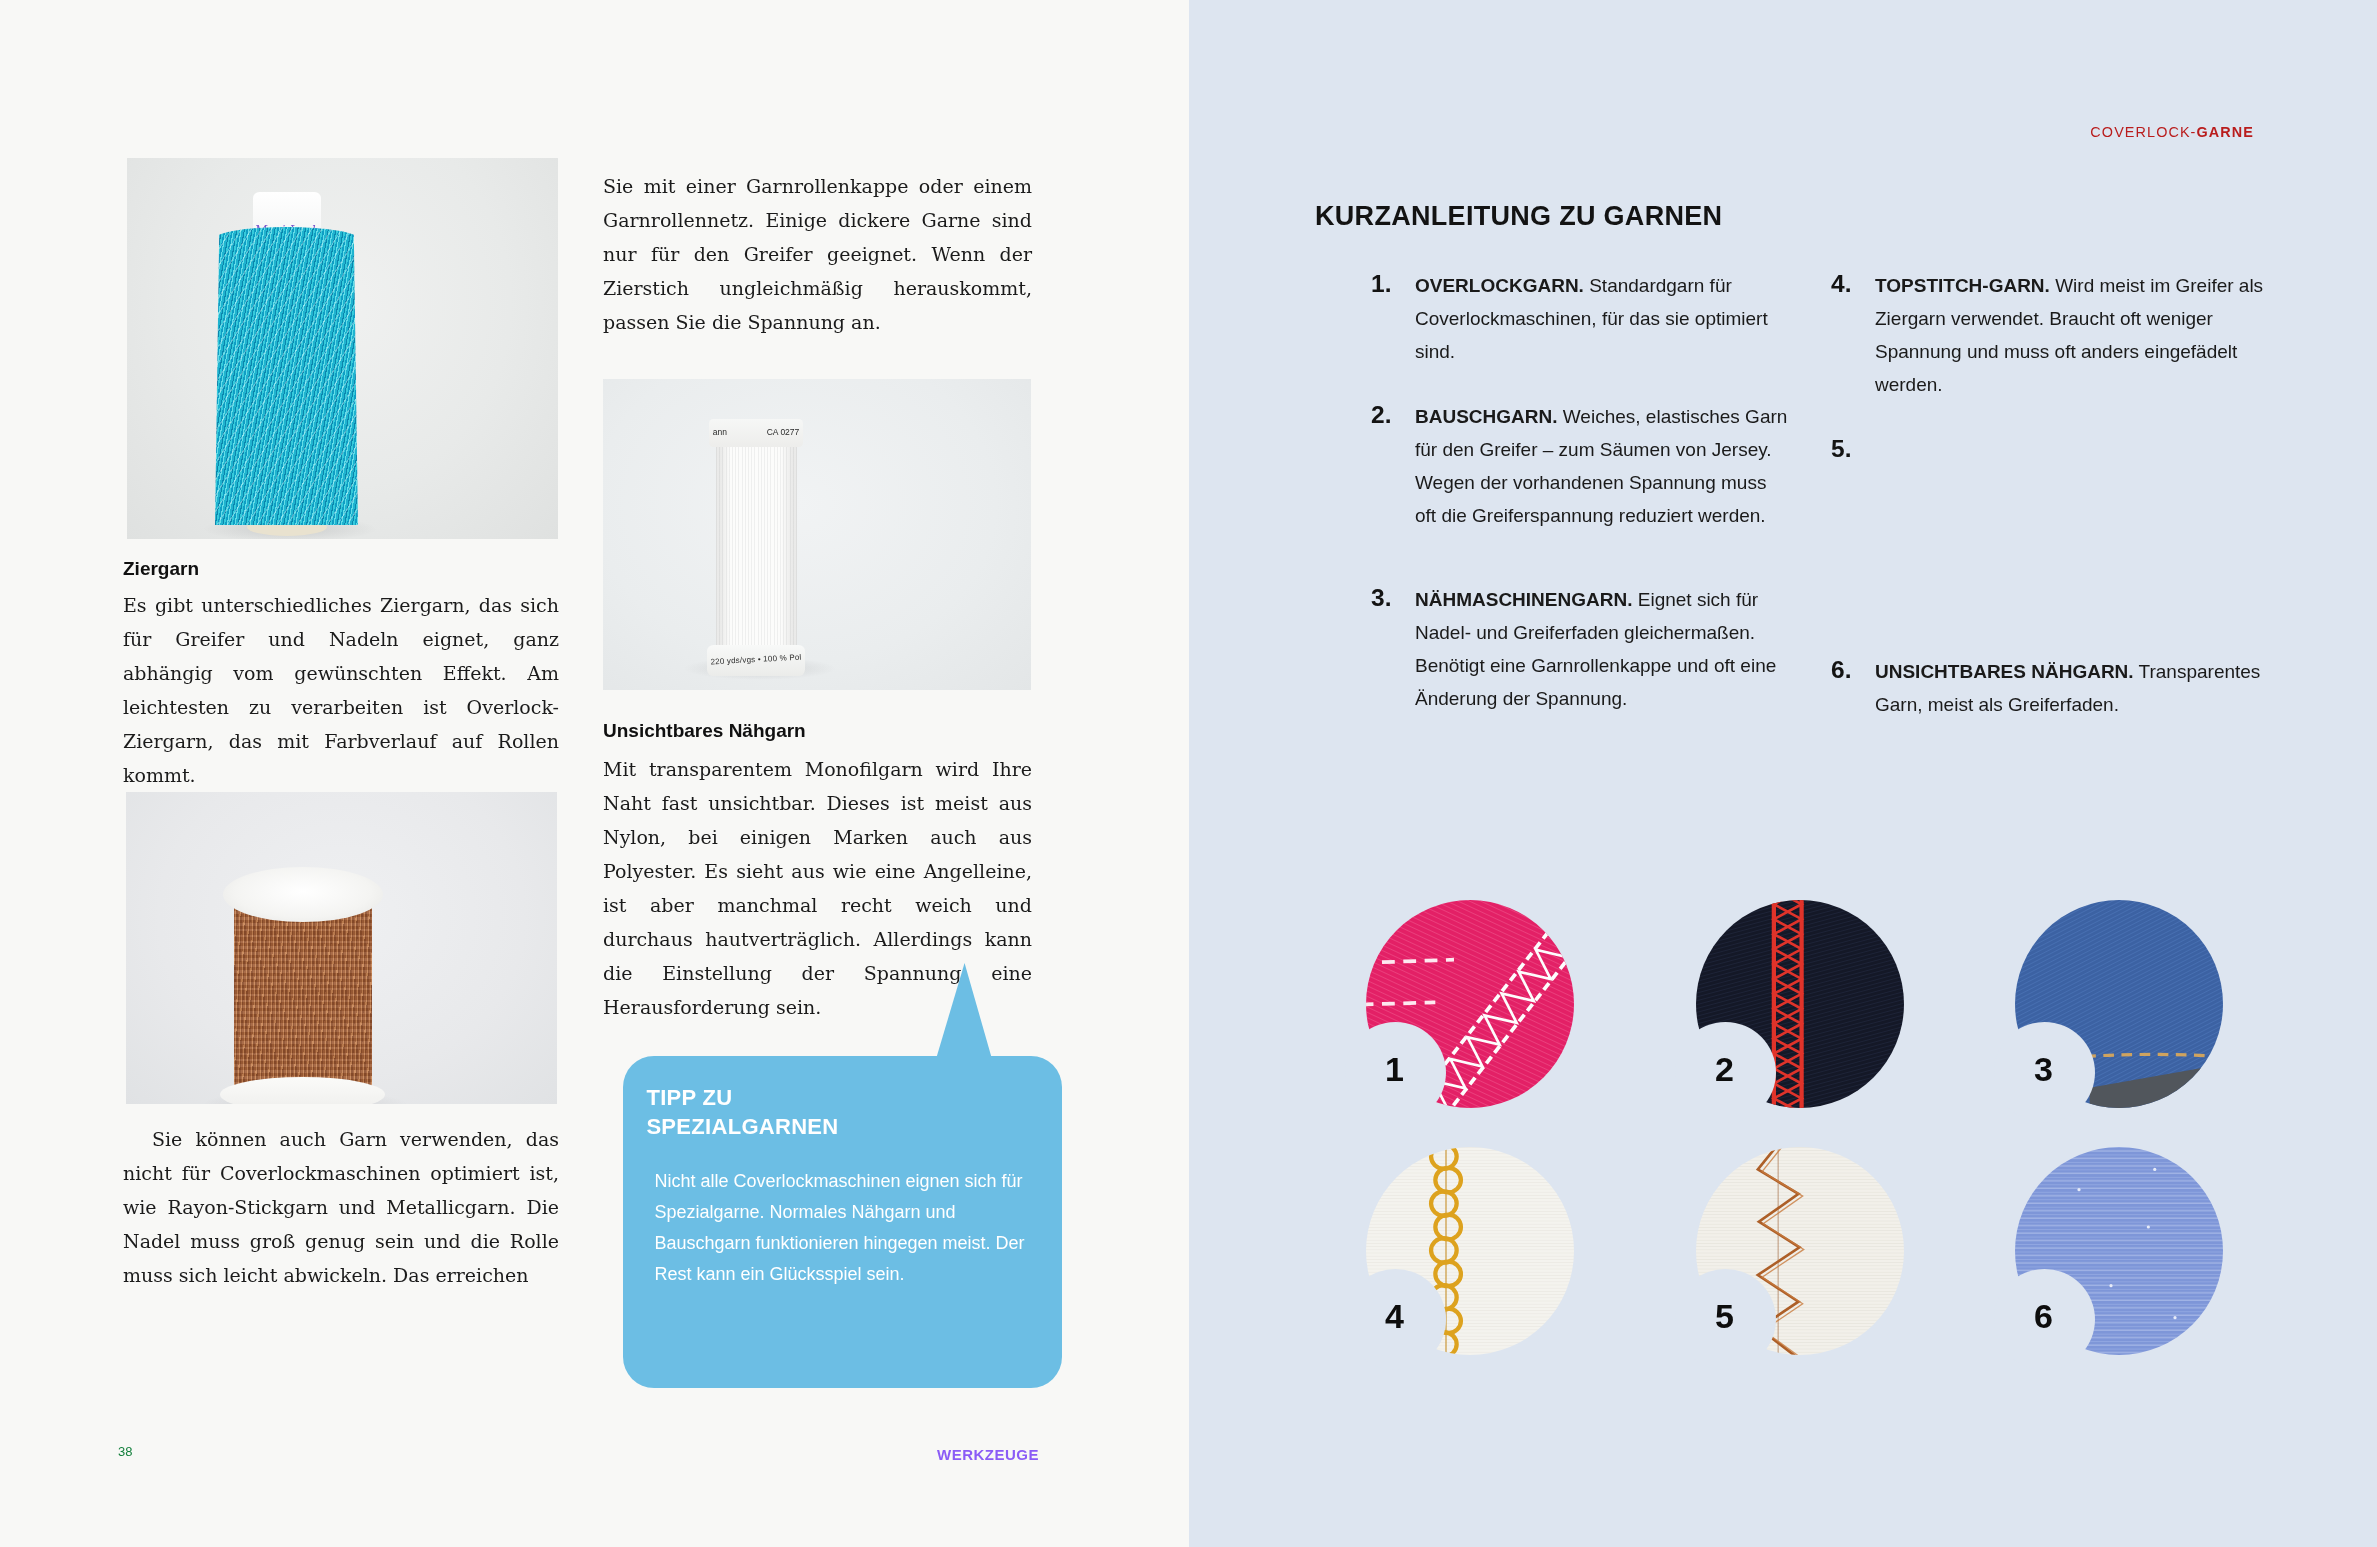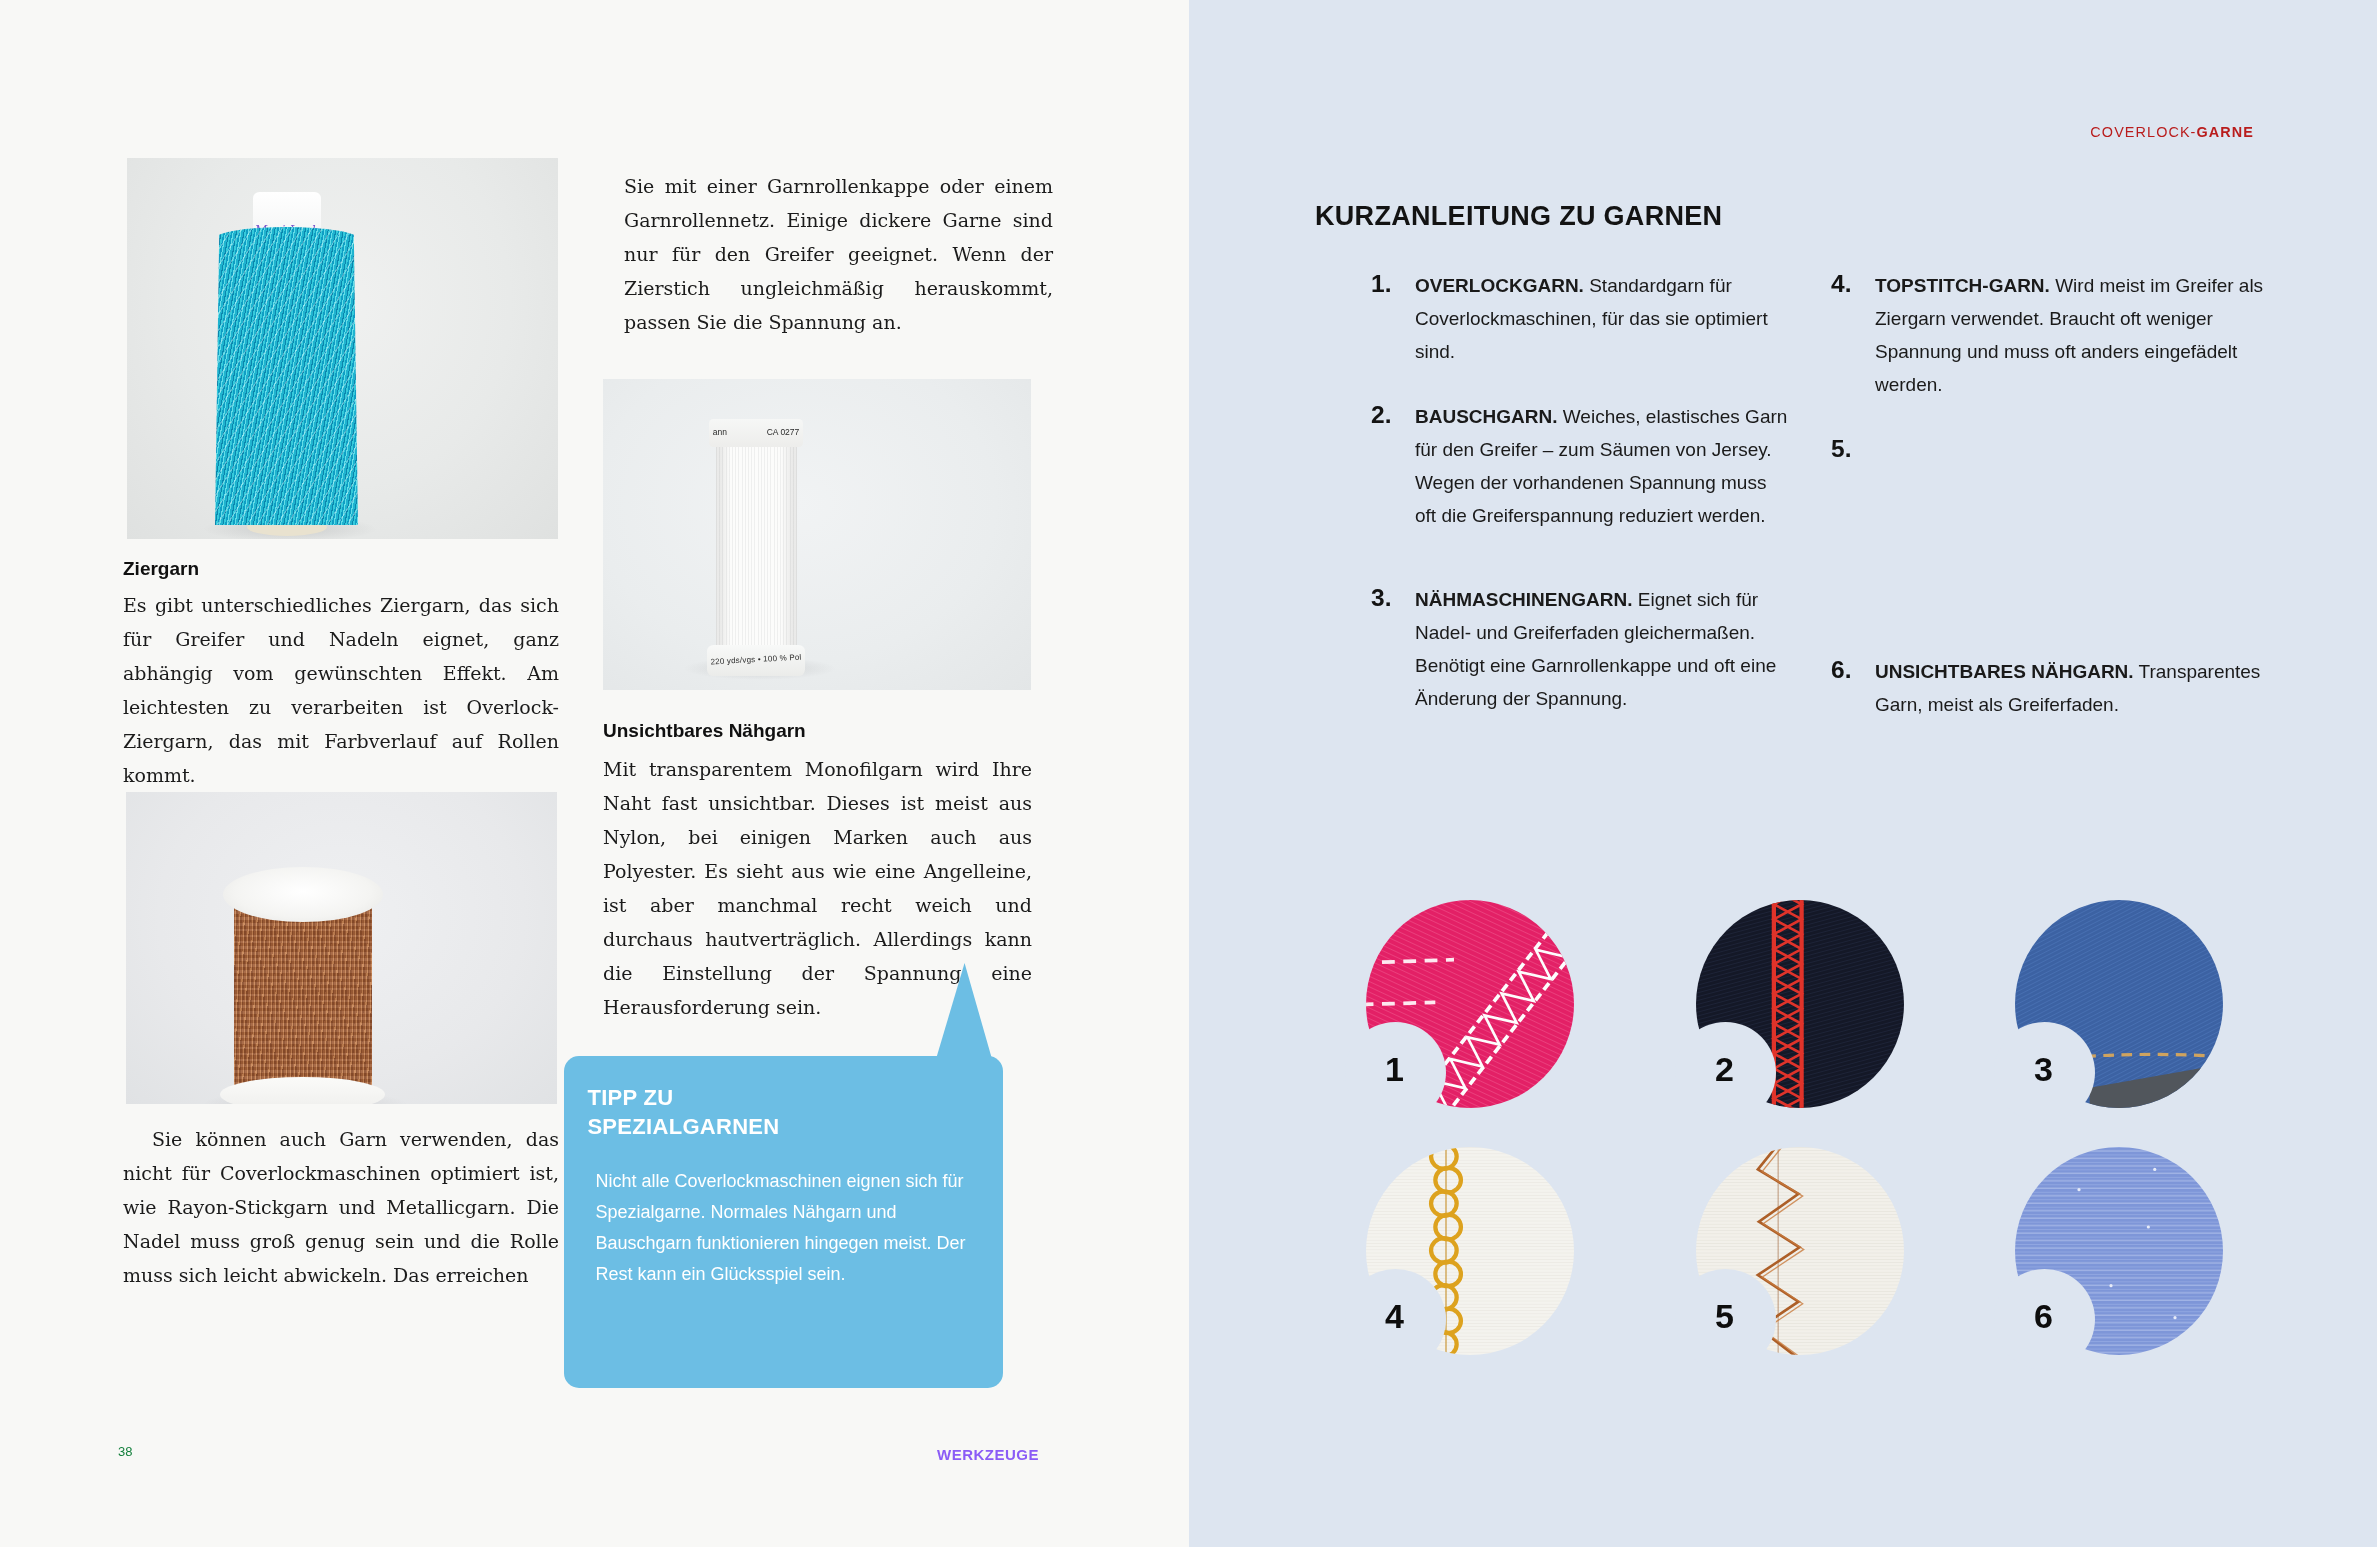--- a/index.html
+++ b/index.html
@@ -44,21 +44,21 @@
   .ws-bot { position:absolute; left:104px; top:266px; width:98px; height:31px; background:linear-gradient(#f8f9f8,#ebecea); border-radius:6.4px; }
   .ws-bot span { position:absolute; left:0; right:0; top:9.6px; text-align:center; font-size:8px; letter-spacing:0.2px; color:#2a2a2a; transform:rotate(-3deg); }
 
   
   .serif { font-family:"DejaVu Serif", serif; font-size:19px; line-height:34px; color:#1b1b1b; text-align:justify; position:absolute; }
   .caption { position:absolute; font-weight:bold; font-size:19px; color:#101010; }
   .pagenum { position:absolute; left:118px; top:1444px; font-size:13px; color:#15803d; }
   .footer-label { position:absolute; left:799px; top:1446px; width:240px; text-align:right; font-weight:bold; font-size:15px; letter-spacing:0.5px; color:#8b5cf6; }
 
   
-  .tip-box { position:absolute; left:564px; top:1056px; width:439px; height:332px; background:#6cbee4; border-radius:15px; padding:27px 30px 0 23.4px; }
+  .tip-box { position:absolute; left:623px; top:1056px; width:439px; height:332px; background:#6cbee4; border-radius:31px; padding:27px 30px 0 23.4px; }
   .tip-pointer { position:absolute; left:936px; top:963px; width:56px; height:96px; background:#6cbee4; clip-path:polygon(51% 0, 100% 100%, 0 100%); }
   .tip-title { font-weight:bold; font-size:22px; line-height:29px; color:#ffffff; letter-spacing:0.3px; }
   .tip-body { margin-top:24.5px; font-size:18px; line-height:31px; color:#ffffff; width:379px;margin-left:8px; }
 
   
   .section-header { position:absolute; left:1933px; top:124px; width:321px; text-align:right; font-size:14.4px; letter-spacing:1.1px; color:#b91c1c; }
   .section-header b { font-weight:bold; }
   .page-title { position:absolute; left:1315px; top:201px; font-size:27px; font-weight:bold; letter-spacing:0.3px; color:#131313; }
 
   .list-item { position:absolute; display:flex; }
@@ -94,21 +94,21 @@
 <div class="photo photo-copper">
   <div class="obj-shadow" style="left:75px; top:298px; width:208px; height:29px;"></div>
   <div class="cu-body"></div>
   <div class="cu-top"></div>
   <div class="cu-bot"></div>
 </div>
 
 <div class="serif" style="left:123px; top:1122px; width:436px; text-indent:29px;">Sie können auch Garn verwenden, das nicht für Coverlockmaschinen optimiert ist, wie Rayon-Stickgarn und Metallicgarn. Die Nadel muss groß genug sein und die Rolle muss sich leicht abwickeln. Das erreichen</div>
 <div class="pagenum">38</div>
 
-<div class="serif" style="left:624px; top:169px; width:429px;">Sie mit einer Garnrollenkappe oder einem Garnrollennetz. Einige dickere Garne sind nur für den Greifer geeignet. Wenn der Zierstich ungleichmäßig herauskommt, passen Sie die Spannung an.</div>
+<div class="serif" style="left:603px; top:169px; width:429px;">Sie mit einer Garnrollenkappe oder einem Garnrollennetz. Einige dickere Garne sind nur für den Greifer geeignet. Wenn der Zierstich ungleichmäßig herauskommt, passen Sie die Spannung an.</div>
 
 <div class="photo photo-white">
   <div class="obj-shadow" style="left:80px; top:278px; width:154px; height:23.4px;"></div>
   <div class="ws-body"></div>
   <div class="ws-cap">
     <span class="l">ann</span>
     <span class="r">CA 0277</span>
   </div>
   <div class="ws-bot">
     <span>220 yds/vgs • 100 % Pol</span>

